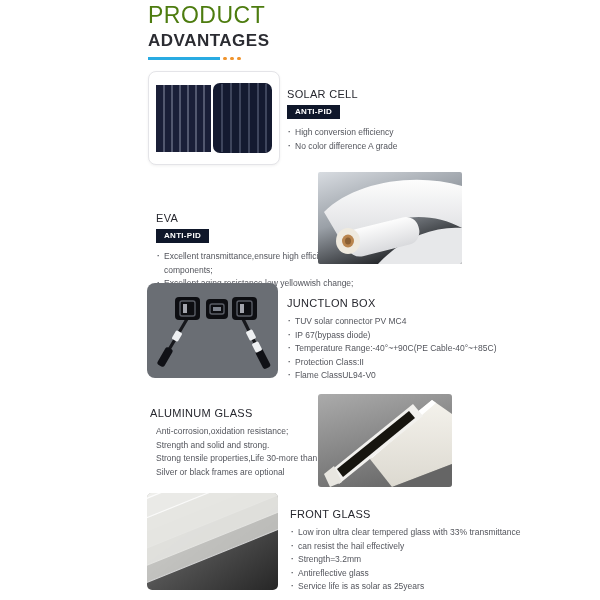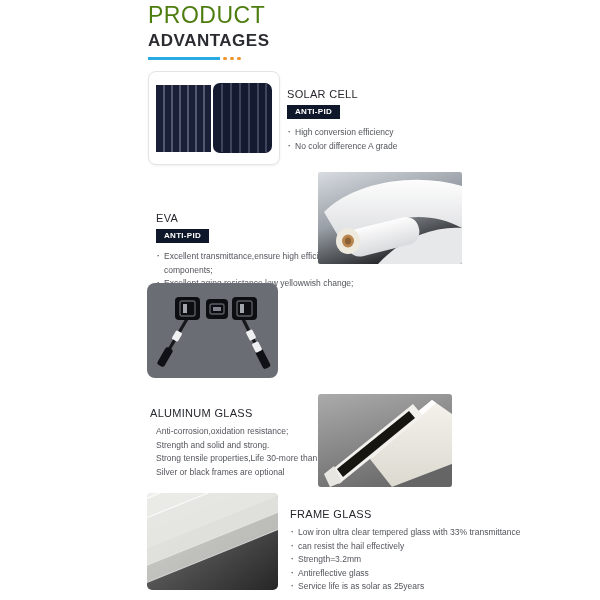--- a/index.html
+++ b/index.html
@@ -147,20 +147,30 @@
       <rect x="33" y="18" width="15" height="15" rx="2" fill="none" stroke="#5a5d66" stroke-width="1.4"></rect>
       <rect x="36" y="21" width="4" height="9" fill="#c9ccd4" opacity="0.8"></rect>
       <rect x="59" y="16" width="22" height="20" rx="4" fill="#0d0e12"></rect>
       <rect x="63" y="21" width="14" height="10" rx="2" fill="none" stroke="#5a5d66" stroke-width="1.4"></rect>
       <rect x="66" y="24" width="8" height="4" fill="#9aa0ab" opacity="0.8"></rect>
       <rect x="85" y="14" width="25" height="23" rx="4" fill="#0d0e12"></rect>
       <rect x="90" y="18" width="15" height="15" rx="2" fill="none" stroke="#5a5d66" stroke-width="1.4"></rect>
       <rect x="93" y="21" width="4" height="9" fill="#c9ccd4" opacity="0.8"></rect>
     </svg>
   </div>
+  <div class="txt-jbox">
+    <div class="sec-title">JUNCTLON BOX</div>
+    <ul class="bullets">
+      <li>TUV solar connector PV MC4</li>
+      <li>IP 67(bypass diode)</li>
+      <li>Temperature Range:-40°~+90C(PE Cable-40°~+85C)</li>
+      <li>Protection Class:II</li>
+      <li>Flame ClassUL94-V0</li>
+    </ul>
+  </div>
 
   <div class="txt-alu">
     <div class="sec-title">ALUMINUM GLASS</div>
     <ul class="bullets plain">
       <li>Anti-corrosion,oxidation resistance;</li>
       <li>Strength and solid and strong.</li>
       <li>Strong tensile properties,Life 30-more than 50 years,</li>
       <li>Silver or black frames are optional</li>
     </ul>
   </div>
@@ -198,21 +208,21 @@
       <rect width="131" height="97" fill="url(#glbg)"></rect>
       <g transform="rotate(-22 65 48)">
         <rect x="-55" y="-52" width="235" height="66" fill="#f3f3f0" opacity="0.95" stroke="#ffffff" stroke-width="1.2"></rect>
         <rect x="-55" y="-34" width="235" height="64" fill="#efefec" opacity="0.88" stroke="#ffffff" stroke-width="1.2"></rect>
         <rect x="-55" y="-16" width="235" height="62" fill="#eaeae6" opacity="0.82" stroke="#ffffff" stroke-width="1.2"></rect>
         <rect x="-55" y="2" width="235" height="60" fill="#e4e4e0" opacity="0.75" stroke="#ffffff" stroke-width="1.2"></rect>
       </g>
     </svg>
   </div>
   <div class="txt-glass">
-    <div class="sec-title">FRAME GLASS</div>
+    <div class="sec-title">FRONT GLASS</div>
     <ul class="bullets">
       <li>Low iron ultra clear tempered glass with 33% transmittance</li>
       <li>can resist the hail effectively</li>
       <li>Strength=3.2mm</li>
       <li>Antireflective glass</li>
       <li>Service life is as solar as 25years</li>
     </ul>
   </div>
 
 </div>

